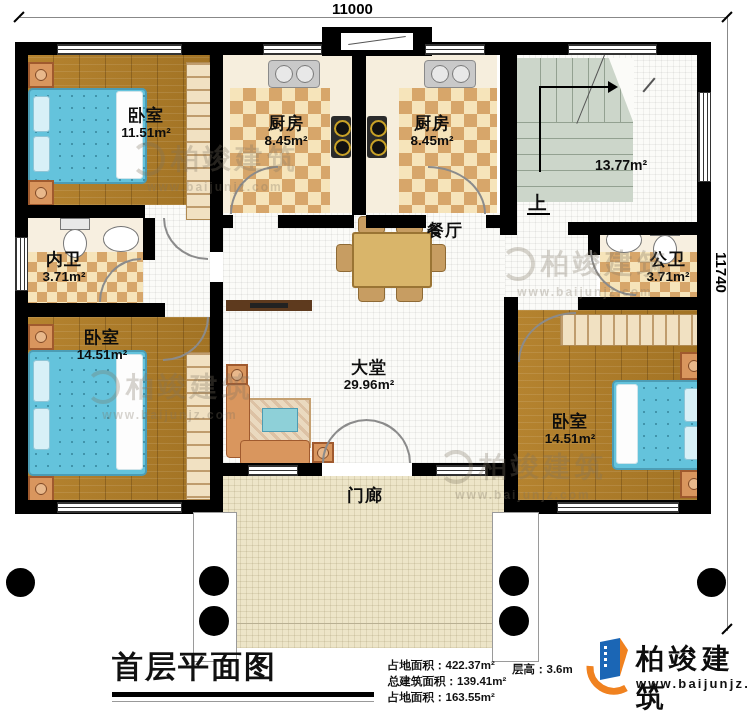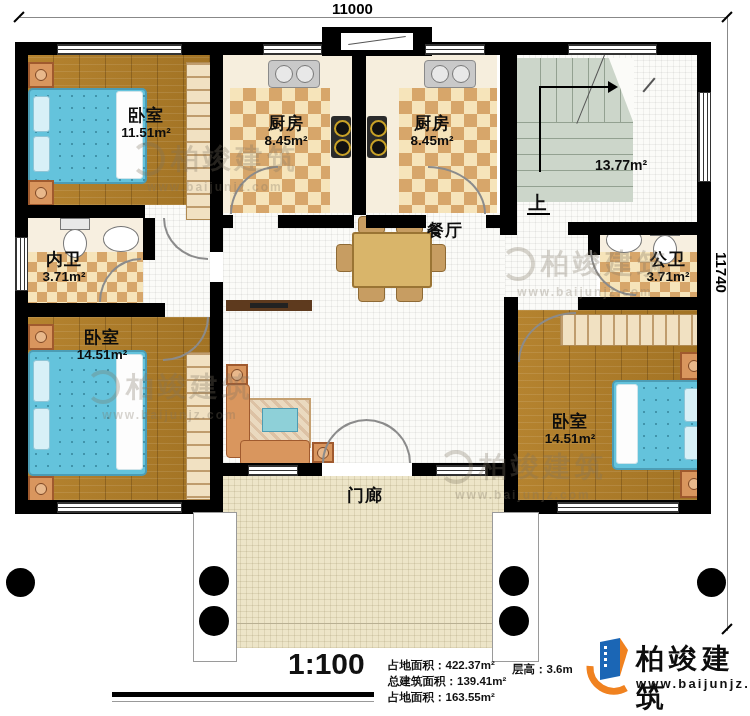--- a/index.html
+++ b/index.html
@@ -271,20 +271,24 @@
     <div class="rn">餐厅</div>
   </div>
   <div class="room-label" style="left:628px;top:250px;width:80px;">
     <div class="rn">公卫</div>
     <div class="ra">3.71m²</div>
   </div>
   <div class="room-label" style="left:56px;top:328px;width:92px;">
     <div class="rn">卧室</div>
     <div class="ra">14.51m²</div>
   </div>
+  <div class="room-label" style="left:323px;top:358px;width:92px;">
+    <div class="rn">大堂</div>
+    <div class="ra">29.96m²</div>
+  </div>
   <div class="room-label" style="left:524px;top:412px;width:92px;">
     <div class="rn">卧室</div>
     <div class="ra">14.51m²</div>
   </div>
   <div class="room-label" style="left:322px;top:486px;width:86px;">
     <div class="rn">门廊</div>
   </div>
 
   <div class="wm" style="left:100px;top:140px;width:230px;">
     <div class="row">
@@ -308,21 +312,21 @@
     <div class="wm-url">www.baijunjz.com</div>
   </div>
   <div class="wm" style="left:408px;top:448px;width:230px;">
     <div class="row">
         <span class="swirl"></span>
         <span class="wm-name">柏竣建筑</span>
       </div>
     <div class="wm-url">www.baijunjz.com</div>
   </div>
 
-  <div class="fscale" style="left:288px;top:647px;">1:100</div>
+  <div class="ftitle" style="left:112px;top:646px;">首层平面图</div>
   <div class="abs" style="left:112px;top:692px;width:262px;height:5px;background:#000;"></div>
   <div class="thinline" style="left:112px;top:701px;width:262px;height:1px;"></div>
 
   <div class="stat" style="left:388px;top:658px;">
     <span>占地面积：</span><span>422.37m²</span>
   </div>
   <div class="stat" style="left:512px;top:662px;">
     <span>层高：</span><span>3.6m</span>
   </div>
   <div class="stat" style="left:388px;top:674px;">

